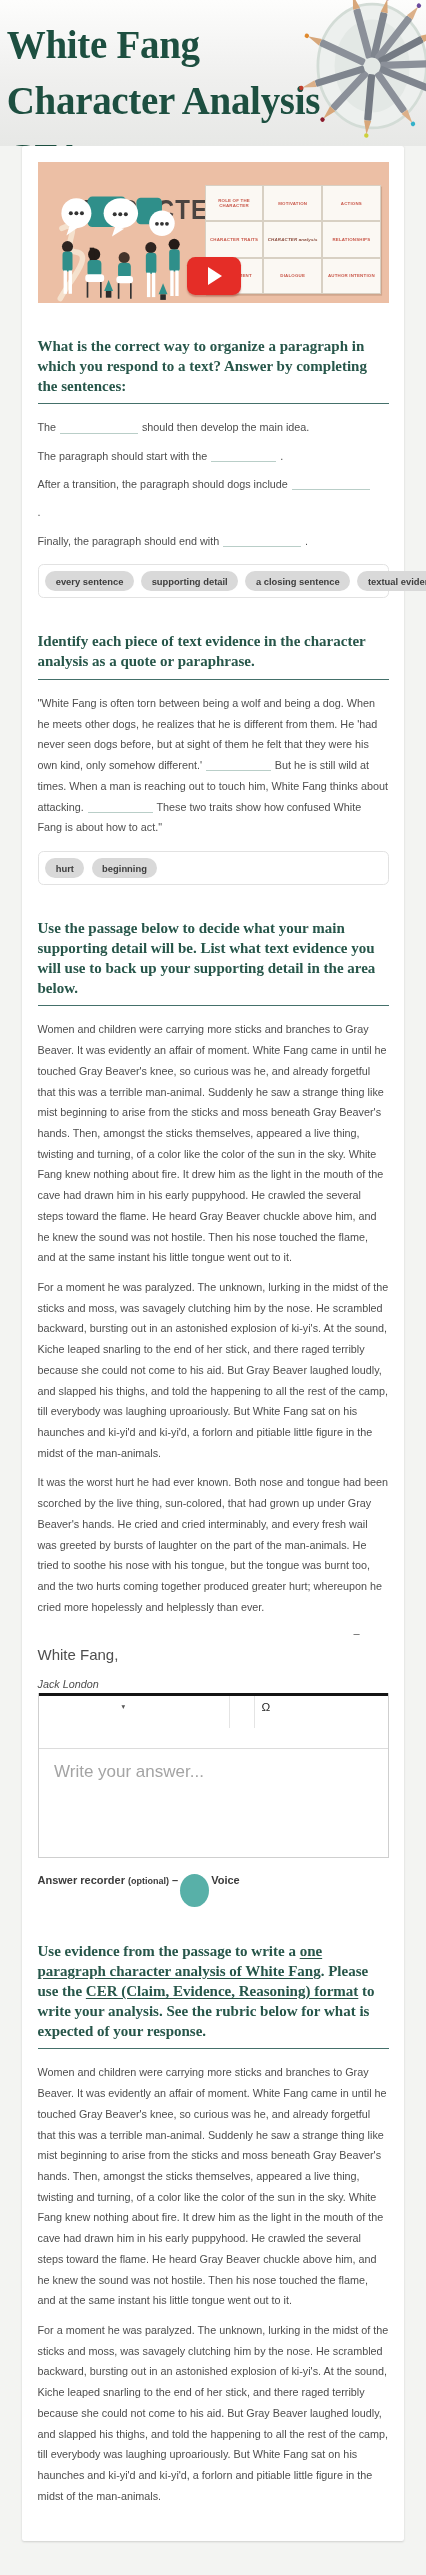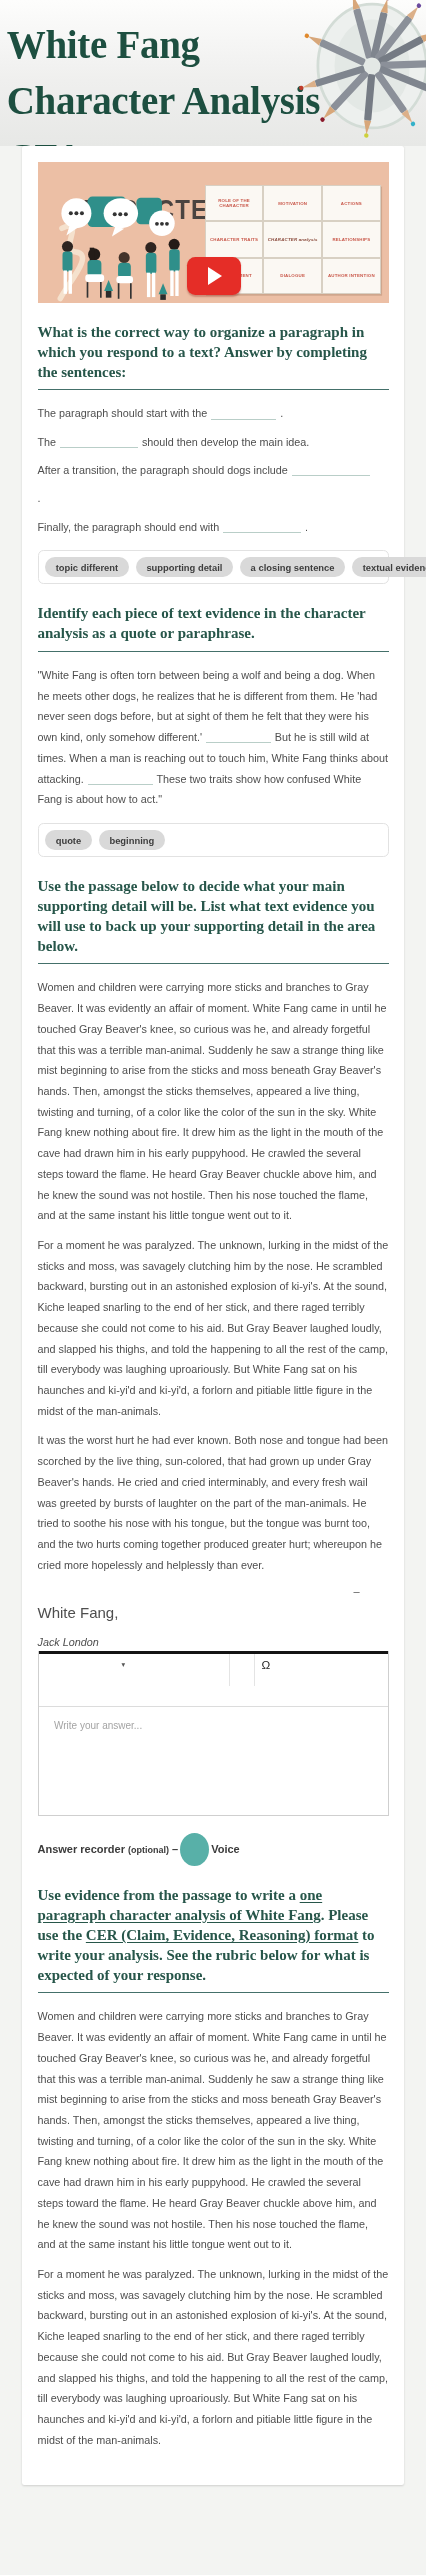--- a/index.html
+++ b/index.html
@@ -29,21 +29,21 @@
                  font-size:4.4px; font-weight:700; color:#c9584a; text-align:center; padding:1.1px;
                  letter-spacing:0.2px; }
   .play { position:absolute; left:149px; top:95px; width:54px; height:38px;
           background:#e52d27; border-radius:8.3px; box-shadow:0 1.1px 1.7px rgba(140,40,30,.35); }
   .play::after { content:""; position:absolute; left:21px; top:10px;
                  border-left:14.4px solid #fff; border-top:9px solid transparent;
                  border-bottom:9px solid transparent; }
 
   
   .qhead { font-family:"Liberation Serif", serif; font-size:15px; line-height:1.32;
-           color:#27564a; font-weight:600; margin-top:20px; }
+           color:#27564a; font-weight:600; margin-top:34px; }
   .qdivider { border-bottom:1.1px solid #44706a; margin:6.7px 0 13.3px 0; }
   .sentence { font-size:10.8px; color:#4e4e4e; line-height:1.9; margin-bottom:7.8px; }
   .blank { display:inline-block; width:65px; height:1.05em;
            border-bottom:1.1px solid #b9cec8; vertical-align:-2.2px; margin:0 3.9px; }
   .blank.wide { width:78px; }
   .bank { border:0.6px solid #e2e2e2; border-radius:5.5px; padding:6.1px 6.7px;
           display:flex; gap:7.2px; margin-top:13.3px; }
   .pill { background:#d9d9d9; border-radius:10.5px; padding:4.4px 10.5px;
           font-size:9.4px; font-weight:700; color:#3d3d3d; white-space:nowrap; }
   .ptext { font-size:10.8px; line-height:1.92; color:#4e4e4e; margin-bottom:9px; }
@@ -53,25 +53,25 @@
   .u { text-decoration:underline; text-underline-offset:2.2px; }
 
   
   .editor { border:0.6px solid #cfcfcf; border-top:none; margin-top:3.3px; }
   .editor-topbar { height:2.8px; background:#141414; }
   .toolbar { position:relative; height:53px; border-bottom:0.6px solid #dcdcdc; }
   .tb-caret { position:absolute; left:83px; top:6.7px; font-size:7.2px; color:#555; cursor:pointer; }
   .tb-sep { position:absolute; top:0; width:0.6px; height:32px; background:#e4e4e4; }
   .tb-omega { position:absolute; left:223px; top:4.4px; font-size:11.7px; color:#222; cursor:pointer; }
   .answer-area { display:block; width:100%; height:108px; border:none; resize:none; outline:none;
-                 padding:13.3px 15.5px; font-family:"Liberation Sans", sans-serif; font-size:10px; color:#444; }
+                 padding:13.3px 15.5px; font-family:"Liberation Sans", sans-serif; font-size:17px; color:#444; }
   .answer-area::placeholder { color:#a4a4a4; }
 
   
-  .recorder { display:flex; align-items:center; gap:2px; margin-top:16.6px; height:34px; }
+  .recorder { display:flex; align-items:flex-start; gap:2px; margin-top:16.6px; height:34px; }
   .rec-label { font-size:11px; font-weight:700; color:#3b3b3b; }
   .rec-opt { font-size:9px; font-weight:700; color:#3b3b3b; }
   .voice-btn { width:29px; height:33px; background:#58b0a8; border-radius:50%; cursor:pointer; }
 </style>
 </head>
 <body>
 
 <div class="hero">
   <div class="hero-title">White Fang Character Analysis CFA</div>
   <svg class="pencils" width="172" height="166" viewBox="0 0 310 300">
@@ -202,49 +202,49 @@
       <div class="cell">DIALOGUE</div>
       <div class="cell">AUTHOR INTENTION</div>
     </div>
     <div class="play"></div>
   </div>
 
   <div class="qhead">What is the correct way to organize a paragraph in which you respond to a text? Answer by completing the sentences:</div>
   <div class="qdivider"></div>
 
   <div class="sentence">
+    <span>The</span><span class="blank wide"></span><span>should then develop the main idea.</span>
+  </div>
+  <div class="sentence">
     <span>The paragraph should start with the</span><span class="blank"></span><span>.</span>
   </div>
   <div class="sentence">
-    <span>The</span><span class="blank wide"></span><span>should then develop the main idea.</span>
-  </div>
-  <div class="sentence">
     <span>After a transition, the paragraph should dogs include</span><span class="blank wide"></span>
   </div>
   <div class="sentence">.</div>
   <div class="sentence">
     <span>Finally, the paragraph should end with</span><span class="blank wide"></span><span>.</span>
   </div>
 
   <div class="bank">
-    <span class="pill">topic different</span>
+    <span class="pill">every sentence</span>
     <span class="pill">supporting detail</span>
     <span class="pill">a closing sentence</span>
     <span class="pill">textual evidence</span>
   </div>
 
   <div class="qhead">Identify each piece of text evidence in the character analysis as a quote or paraphrase.</div>
   <div class="qdivider"></div>
 
   <div class="ptext">
     <span>"White Fang is often torn between being a wolf and being a dog. When he meets other dogs, he realizes that he is different from them. He 'had never seen dogs before, but at sight of them he felt that they were his own kind, only somehow different.'</span><span class="blank"></span><span>But he is still wild at times. When a man is reaching out to touch him, White Fang thinks about attacking.</span><span class="blank"></span><span>These two traits show how confused White Fang is about how to act."</span>
   </div>
 
   <div class="bank">
-    <span class="pill">quote</span>
+    <span class="pill">hurt</span>
     <span class="pill">beginning</span>
   </div>
 
   <div class="qhead">Use the passage below to decide what your main supporting detail will be. List what text evidence you will use to back up your supporting detail in the area below.</div>
   <div class="qdivider"></div>
 
   <p class="ptext">Women and children were carrying more sticks and branches to Gray Beaver. It was evidently an affair of moment. White Fang came in until he touched Gray Beaver's knee, so curious was he, and already forgetful that this was a terrible man-animal. Suddenly he saw a strange thing like mist beginning to arise from the sticks and moss beneath Gray Beaver's hands. Then, amongst the sticks themselves, appeared a live thing, twisting and turning, of a color like the color of the sun in the sky. White Fang knew nothing about fire. It drew him as the light in the mouth of the cave had drawn him in his early puppyhood. He crawled the several steps toward the flame. He heard Gray Beaver chuckle above him, and he knew the sound was not hostile. Then his nose touched the flame, and at the same instant his little tongue went out to it.</p>
   <p class="ptext">For a moment he was paralyzed. The unknown, lurking in the midst of the sticks and moss, was savagely clutching him by the nose. He scrambled backward, bursting out in an astonished explosion of ki-yi's. At the sound, Kiche leaped snarling to the end of her stick, and there raged terribly because she could not come to his aid. But Gray Beaver laughed loudly, and slapped his thighs, and told the happening to all the rest of the camp, till everybody was laughing uproariously. But White Fang sat on his haunches and ki-yi'd and ki-yi'd, a forlorn and pitiable little figure in the midst of the man-animals.</p>
   <p class="ptext">It was the worst hurt he had ever known. Both nose and tongue had been scorched by the live thing, sun-colored, that had grown up under Gray Beaver's hands. He cried and cried interminably, and every fresh wail was greeted by bursts of laughter on the part of the man-animals. He tried to soothe his nose with his tongue, but the tongue was burnt too, and the two hurts coming together produced greater hurt; whereupon he cried more hopelessly and helplessly than ever.</p>
   <div class="attr-dash">–</div>

